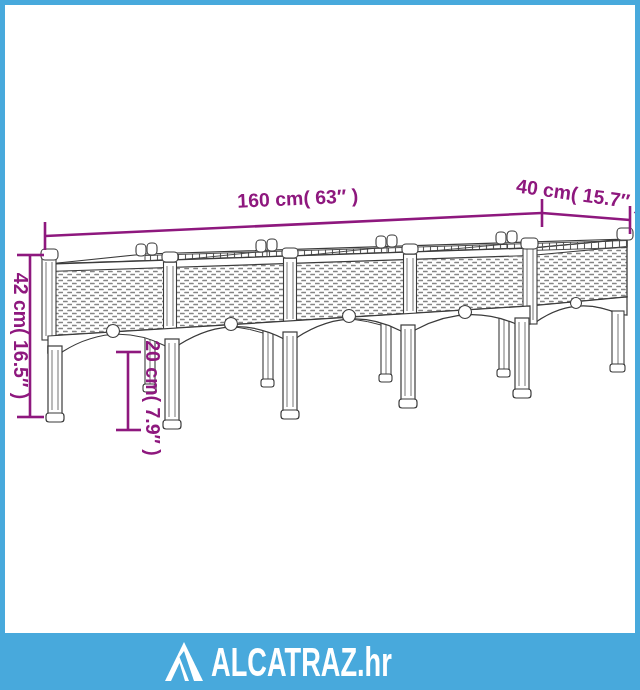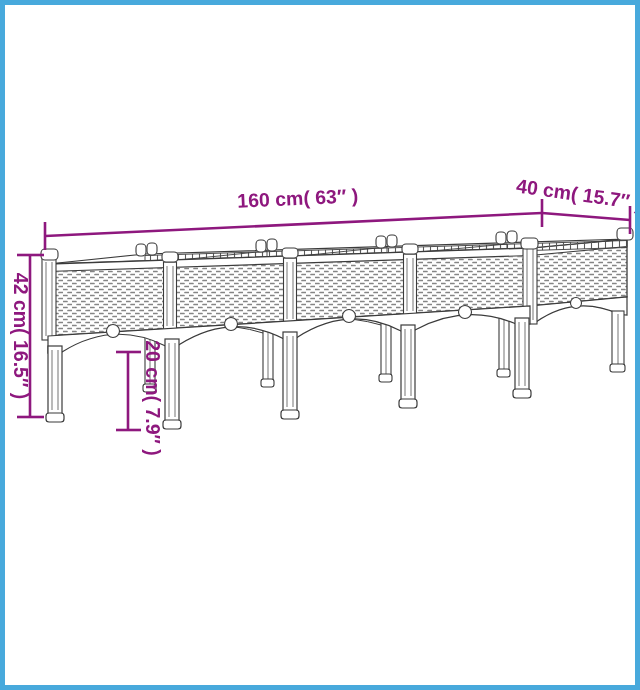--- a/index.html
+++ b/index.html
@@ -143,14 +143,22 @@
     <text class="dim-label" x="14" y="336" text-anchor="middle" fill="#8e187e" transform="rotate(90 14 336)">42 cm( 16.5″ )</text>
 
     <g stroke="#8e187e" stroke-width="2.6" fill="none">
       <path d="M128,352 L128,430"></path>
       <path d="M116,352 L141,352"></path>
       <path d="M116,430 L141,430"></path>
     </g>
     <text class="dim-label" x="146" y="398" text-anchor="middle" fill="#8e187e" transform="rotate(90 146 398)">20 cm( 7.9″ )</text>
   </svg>
 
+  <div class="footer">
+    <svg class="logo" width="46" height="46" viewBox="0 0 46 46">
+      <path d="M21,3 L40,42 L2,42 Z" fill="#ffffff"></path>
+      <path d="M21,12 L31,42 L26,42 L16.5,18 Z" fill="#48a9dc"></path>
+      <path d="M16.5,24 L22,42 L8,42 Z" fill="#48a9dc"></path>
+    </svg>
+    <span class="brand">ALCATRAZ.hr</span>
+  </div>
 
 </div>
 
 </body></html>

